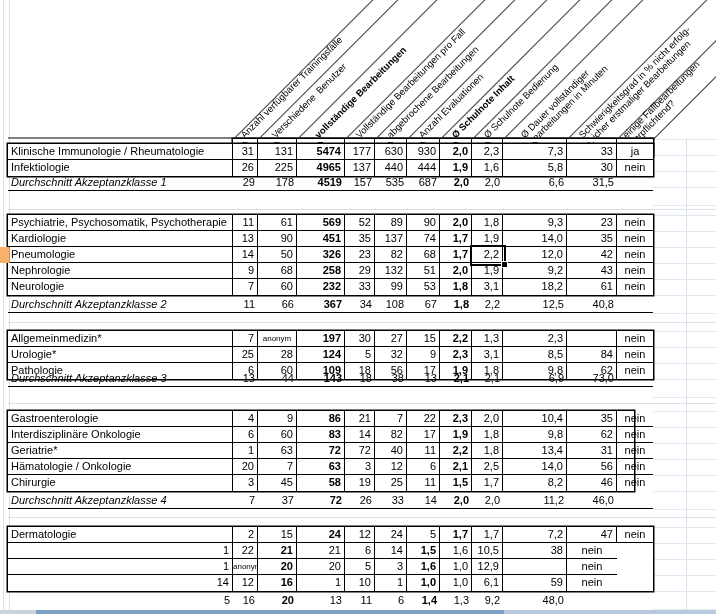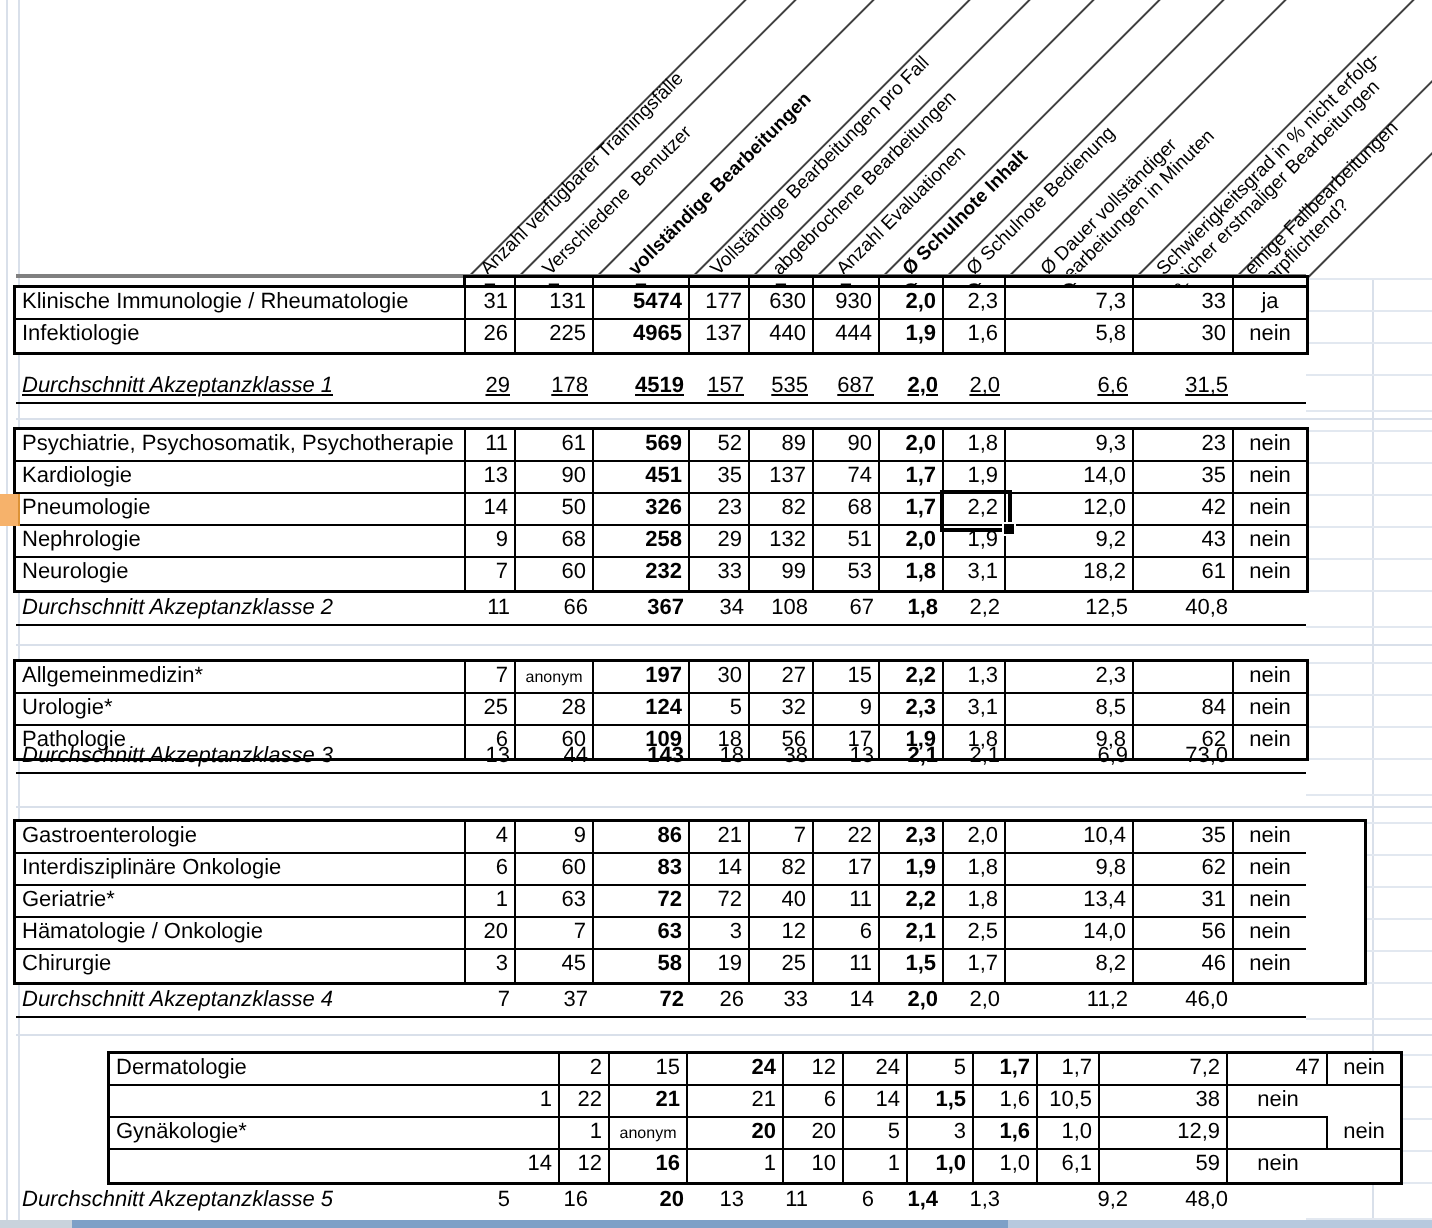--- a/index.html
+++ b/index.html
@@ -149,21 +149,21 @@
           <div class="cell">137</div>
           <div class="cell">440</div>
           <div class="cell">444</div>
           <div class="cell bold">1,9</div>
           <div class="cell">1,6</div>
           <div class="cell">5,8</div>
           <div class="cell">30</div>
           <div class="cell ctr">nein</div>
         </div>
       </div>
-      <div class="avg grow" style="top: 186px; text-decoration: underline;">
+      <div class="avg grow" style="top: 175px;">
         <div class="cell name">Durchschnitt Akzeptanzklasse 1</div>
         <div class="cell">29</div>
         <div class="cell">178</div>
         <div class="cell bold">4519</div>
         <div class="cell">157</div>
         <div class="cell">535</div>
         <div class="cell">687</div>
         <div class="cell bold">2,0</div>
         <div class="cell">2,0</div>
         <div class="cell">6,6</div>
@@ -307,21 +307,21 @@
         <div class="cell bold">143</div>
         <div class="cell">18</div>
         <div class="cell">38</div>
         <div class="cell">13</div>
         <div class="cell bold">2,1</div>
         <div class="cell">2,1</div>
         <div class="cell">6,9</div>
         <div class="cell">73,0</div>
         <div class="cell ctr"></div>
       </div>
-      <div class="box" style="left: 8px; top: 411px; width: 674px;">
+      <div class="box" style="left: 8px; top: 411px; width: 626px;">
         <div class="grow">
           <div class="cell name">Gastroenterologie</div>
           <div class="cell">4</div>
           <div class="cell">9</div>
           <div class="cell bold">86</div>
           <div class="cell">21</div>
           <div class="cell">7</div>
           <div class="cell">22</div>
           <div class="cell bold">2,3</div>
           <div class="cell">2,0</div>
@@ -393,21 +393,21 @@
         <div class="cell bold">72</div>
         <div class="cell">26</div>
         <div class="cell">33</div>
         <div class="cell">14</div>
         <div class="cell bold">2,0</div>
         <div class="cell">2,0</div>
         <div class="cell">11,2</div>
         <div class="cell">46,0</div>
         <div class="cell ctr"></div>
       </div>
-      <div class="box" style="left: 8px; top: 527px; width: 645px; margin-left: 47px;">
+      <div class="box" style="left: 8px; top: 527px; width: 645px;">
         <div class="grow">
           <div class="cell name">Dermatologie</div>
           <div class="cell">2</div>
           <div class="cell">15</div>
           <div class="cell bold">24</div>
           <div class="cell">12</div>
           <div class="cell">24</div>
           <div class="cell">5</div>
           <div class="cell bold">1,7</div>
           <div class="cell">1,7</div>
@@ -422,21 +422,20 @@
           <div class="cell">21</div>
           <div class="cell">6</div>
           <div class="cell">14</div>
           <div class="cell bold">1,5</div>
           <div class="cell">1,6</div>
           <div class="cell">10,5</div>
           <div class="cell">38</div>
           <div class="cell ctr">nein</div>
         </div>
         <div class="grow">
-          <div class="cell name">Gynäkologie*</div>
           <div class="cell">1</div>
           <div class="cell anon">anonym</div>
           <div class="cell bold">20</div>
           <div class="cell">20</div>
           <div class="cell">5</div>
           <div class="cell">3</div>
           <div class="cell bold">1,6</div>
           <div class="cell">1,0</div>
           <div class="cell">12,9</div>
           <div class="cell"></div>
@@ -450,21 +449,20 @@
           <div class="cell">10</div>
           <div class="cell">1</div>
           <div class="cell bold">1,0</div>
           <div class="cell">1,0</div>
           <div class="cell">6,1</div>
           <div class="cell">59</div>
           <div class="cell ctr">nein</div>
         </div>
       </div>
       <div class="avg grow" style="top: 593px;">
-        <div class="cell name">Durchschnitt Akzeptanzklasse 5</div>
         <div class="cell">5</div>
         <div class="cell">16</div>
         <div class="cell bold">20</div>
         <div class="cell">13</div>
         <div class="cell">11</div>
         <div class="cell">6</div>
         <div class="cell bold">1,4</div>
         <div class="cell">1,3</div>
         <div class="cell">9,2</div>
         <div class="cell">48,0</div>

